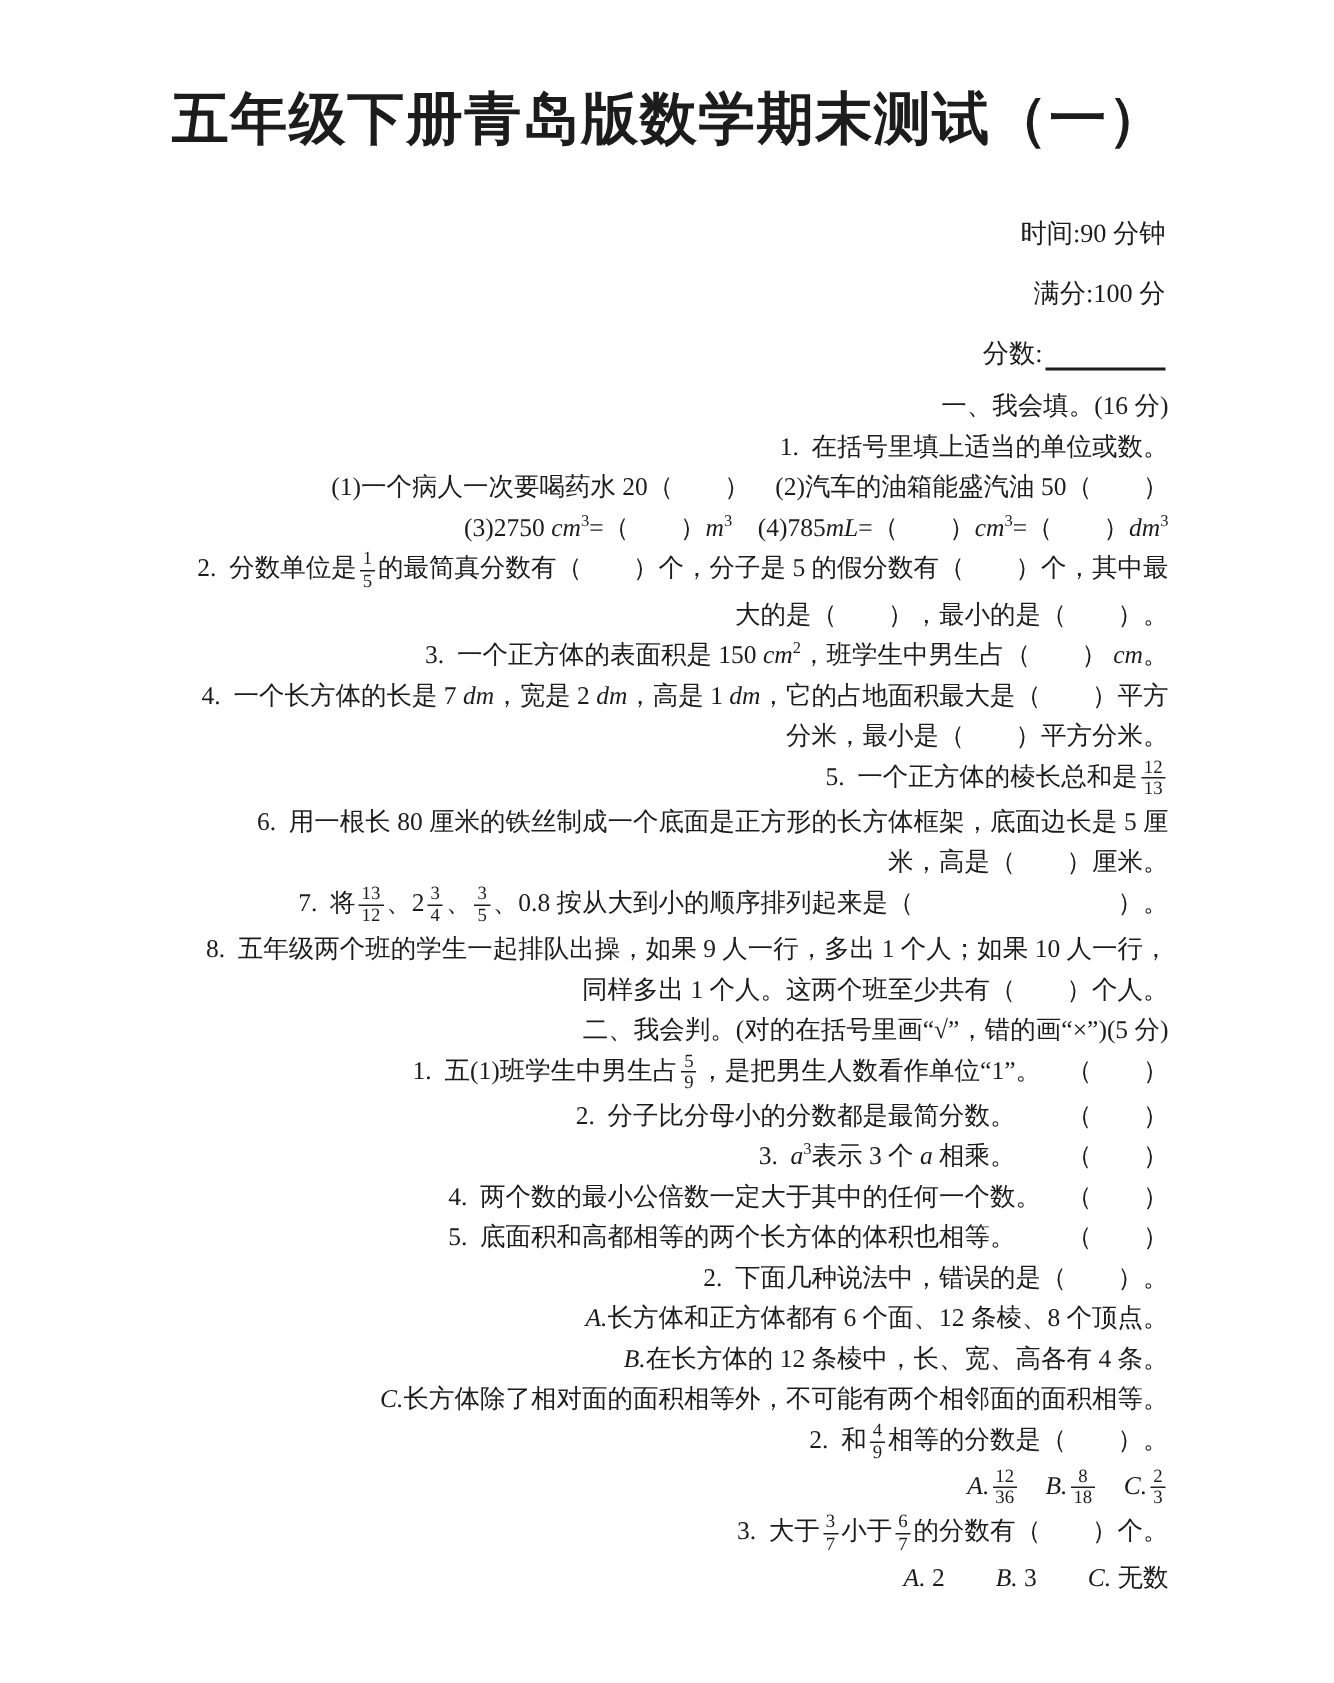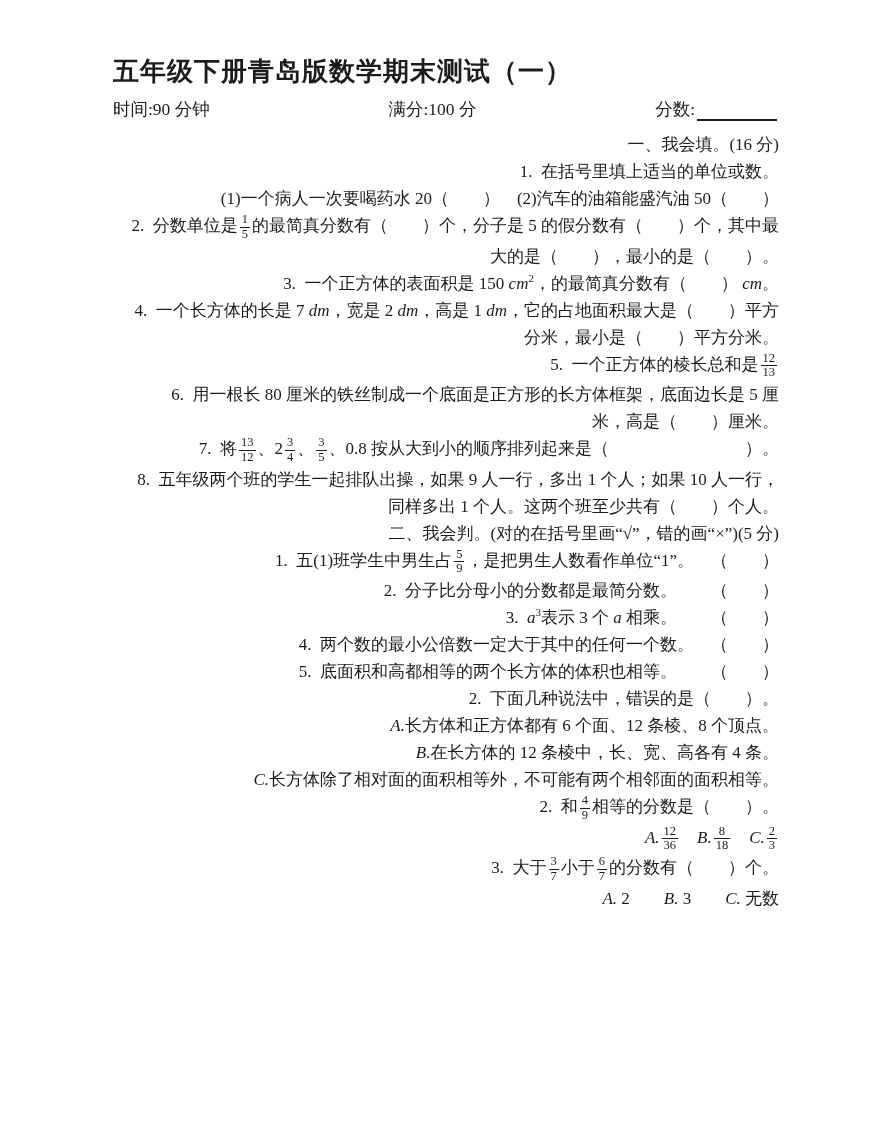--- a/index.html
+++ b/index.html
@@ -7,33 +7,35 @@
     position:relative;
     width:889px;height:1122px;
     background:#ffffff;
     box-sizing:border-box;
     padding:48px 110px 40px 113px;
     color:#1c1c1c;
     font-family:"Liberation Serif","DejaVu Serif",serif;
     overflow:hidden;
   }
   .doc-title{
-    font-size:26px;
+    text-align:center;
+    font-size:38px;
     font-weight:700;
     letter-spacing:1px;
-    margin:6px 0 8px 0;
+    margin:6px 0 38px 0;
     white-space:pre;
   }
   .meta-row{
     display:flex;
     justify-content:space-between;
     align-items:flex-end;
     font-size:17.5px;
     margin:0 2px 10px 0;
     gap:16px;
+    flex-direction:column;
   }
   .score-blank{
     display:inline-block;
     width:80px;
     border-bottom:2px solid #1c1c1c;
     height:16px;
     margin-left:2px;
   }
   .score-wrap{display:inline-flex;align-items:flex-end;}
   .lines{font-size:17px;}
@@ -75,23 +77,24 @@
     <span class="score-wrap">
         <span>分数:</span>
         <span class="score-blank"></span>
       </span>
   </div>
 
   <div class="lines">
       <div class="line"><span>一、我会填。(16 分)</span></div>
       <div class="line"><span>1.  在括号里填上适当的单位或数。</span></div>
       <div class="line"><span>(1)一个病人一次要喝药水 20（　　）　(2)汽车的油箱能盛汽油 50（　　）</span></div>
+      <div class="line"><span>(3)2750 </span><span class="it">cm</span><sup>3</sup><span>=（　　）</span><span class="it">m</span><sup>3</sup><span>　(4)785</span><span class="it">mL</span><span>=（　　）</span><span class="it">cm</span><sup>3</sup><span>=（　　）</span><span class="it">dm</span><sup>3</sup></div>
       <div class="line"><span>2.  分数单位是</span><span class="frac"><span class="num">1</span><span class="den">5</span></span><span>的最简真分数有（　　）个，分子是 5 的假分数有（　　）个，其中最</span></div>
       <div class="line"><span>大的是（　　），最小的是（　　）。</span></div>
-      <div class="line"><span>3.  一个正方体的表面积是 150 </span><span class="it">cm</span><sup>2</sup><span>，的最简真分数有（　　） </span><span class="it">cm</span><span>。</span></div>
+      <div class="line"><span>3.  一个正方体的表面积是 150 </span><span class="it">cm</span><sup>2</sup><span>，班学生中男生占（　　） </span><span class="it">cm</span><span>。</span></div>
       <div class="line"><span>4.  一个长方体的长是 7 </span><span class="it">dm</span><span>，宽是 2 </span><span class="it">dm</span><span>，高是 1 </span><span class="it">dm</span><span>，它的占地面积最大是（　　）平方</span></div>
       <div class="line"><span>分米，最小是（　　）平方分米。</span></div>
       <div class="line"><span>5.  一个正方体的棱长总和是</span><span class="frac"><span class="num">12</span><span class="den">13</span></span></div>
       <div class="line"><span>6.  用一根长 80 厘米的铁丝制成一个底面是正方形的长方体框架，底面边长是 5 厘</span></div>
       <div class="line"><span>米，高是（　　）厘米。</span></div>
       <div class="line"><span>7.  将</span><span class="frac"><span class="num">13</span><span class="den">12</span></span><span>、2</span><span class="frac"><span class="num">3</span><span class="den">4</span></span><span>、</span><span class="frac"><span class="num">3</span><span class="den">5</span></span><span>、0.8 按从大到小的顺序排列起来是（　　　　　　　　）。</span></div>
       <div class="line"><span>8.  五年级两个班的学生一起排队出操，如果 9 人一行，多出 1 个人；如果 10 人一行，</span></div>
       <div class="line"><span>同样多出 1 个人。这两个班至少共有（　　）个人。</span></div>
       <div class="line"><span>二、我会判。(对的在括号里画“√”，错的画“×”)(5 分)</span></div>
       <div class="line"><span>1.  五(1)班学生中男生占</span><span class="frac"><span class="num">5</span><span class="den">9</span></span><span>，是把男生人数看作单位“1”。　（　　）</span></div>

